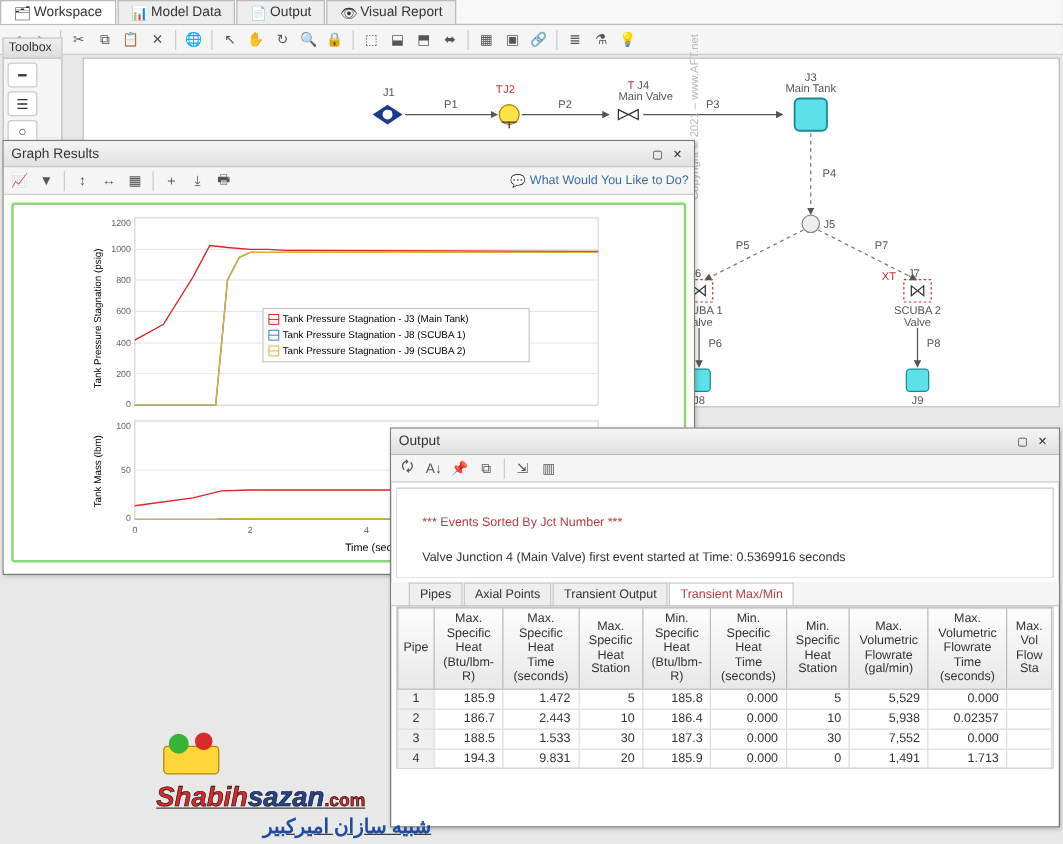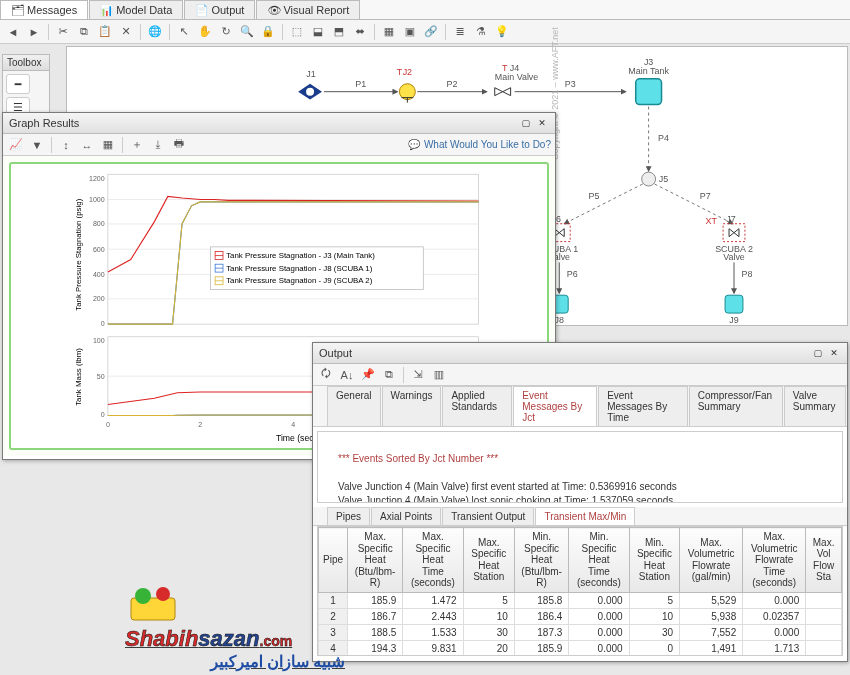--- a/index.html
+++ b/index.html
@@ -4,21 +4,21 @@
 <style>
 * { box-sizing: border-box; margin: 0; padding: 0; font-family: "Segoe UI", Tahoma, sans-serif; }
 body { width: 850px; height: 675px; background: #e8e8e8; position: relative; overflow: hidden; font-size: 11px; color: #333; }
 .tabstrip { display: flex; background: #f8f8f8; border-bottom: 1px solid #bbb; height: 20px; }
 .tab { padding: 2px 10px; border: 1px solid #bbb; border-bottom: none; background: #eee; margin-right: 1px; display: flex; align-items: center; gap: 4px; cursor: pointer; font-size: 11px; }
 .tab.active { background: #fff; }
 .tab .ico { width: 12px; height: 12px; display: inline-block; }
 .toolbar { display: flex; background: #f5f5f5; border-bottom: 1px solid #ccc; padding: 2px 4px; gap: 3px; align-items: center; height: 24px; }
 .tbtn { width: 18px; height: 18px; display: flex; align-items: center; justify-content: center; cursor: pointer; font-size: 11px; color: #555; border-radius: 2px; }
 .sep { width: 1px; height: 16px; background: #ccc; margin: 0 2px; }
-#toolbox { position: absolute; left: 2px; top: 54px; width: 48px; background: #f5f5f5; border: 1px solid #bbb; }
+#toolbox { position: absolute; left: 2px; top: 30px; width: 48px; background: #f5f5f5; border: 1px solid #bbb; }
 #toolbox .hdr { background: linear-gradient(#f0f0f0,#ddd); font-size: 10px; padding: 2px 4px; border-bottom: 1px solid #bbb; }
 #toolbox .body { display: flex; flex-wrap: wrap; padding: 3px; gap: 3px; }
 .tool { width: 24px; height: 20px; border: 1px solid #ccc; background: #fff; border-radius: 3px; display: flex; align-items: center; justify-content: center; cursor: pointer; }
 .tool.sel { background: #7ee0e8; border-color: #2aa; }
 #workspace { position: absolute; left: 66px; top: 46px; right: 2px; height: 280px; background: #fff; border: 1px solid #bbb; }
 #workspace svg { width: 100%; height: 100%; }
 .panel { position: absolute; background: #fff; border: 1px solid #7a7a7a; box-shadow: 1px 1px 4px rgba(0,0,0,.3); }
 .panel-hdr { background: linear-gradient(#f5f5f5,#e0e0e0); padding: 3px 6px; font-size: 11px; display: flex; align-items: center; border-bottom: 1px solid #bbb; }
 .panel-hdr .sp { flex: 1; }
 .win-btn { width: 14px; height: 14px; margin-left: 2px; display: inline-flex; align-items: center; justify-content: center; font-size: 9px; cursor: pointer; }
@@ -46,21 +46,21 @@
 #watermark .t1 i { color: #d62020; font-style: normal; font-size: 14px; }
 #watermark .t2 { font: bold 16px "Tahoma"; color: #1545a0; direction: rtl; }
 .vert-wm { position: absolute; left: 550px; top: 160px; font-size: 9px; color: #b7b7b7; transform: rotate(-90deg); transform-origin: left top; z-index: 1; }
 </style>
 </head>
 <body>
 
 <div class="tabstrip">
   <div class="tab active">
       <span class="ico">🗂</span>
-      <span>Messages</span>
+      <span>Workspace</span>
     </div>
   <div class="tab">
       <span class="ico">📊</span>
       <span>Model Data</span>
     </div>
   <div class="tab">
       <span class="ico">📄</span>
       <span>Output</span>
     </div>
   <div class="tab">
@@ -282,33 +282,23 @@
   </div>
   <div class="toolbar">
     <div class="tbtn">🗘</div>
     <div class="tbtn">A↓</div>
     <div class="tbtn">📌</div>
     <div class="tbtn">⧉</div>
     <div class="sep"></div>
     <div class="tbtn">⇲</div>
     <div class="tbtn">▥</div>
   </div>
-  <div class="subtabs">
-    <div class="subtab" style="margin-left:14px">General</div>
-    <div class="subtab">Warnings</div>
-    <div class="subtab">Applied Standards</div>
-    <div class="subtab active">Event Messages By Jct</div>
-    <div class="subtab">Event Messages By Time</div>
-    <div class="subtab">Compressor/Fan Summary</div>
-    <div class="subtab">Valve Summary</div>
-  </div>
   <div class="msgbox">
     <div class="srt">*** Events Sorted By Jct Number ***</div><br>
     <div>Valve Junction 4 (Main Valve) first event started at Time: 0.5369916 seconds</div>
-    <div>Valve Junction 4 (Main Valve) lost sonic choking at Time: 1.537059 seconds</div>
   </div>
   <div class="subtabs">
     <div class="subtab" style="margin-left:14px">Pipes</div>
     <div class="subtab">Axial Points</div>
     <div class="subtab">Transient Output</div>
     <div class="subtab active">Transient Max/Min</div>
   </div>
   <div class="dtable">
     <table id="otable">
         <thead>

